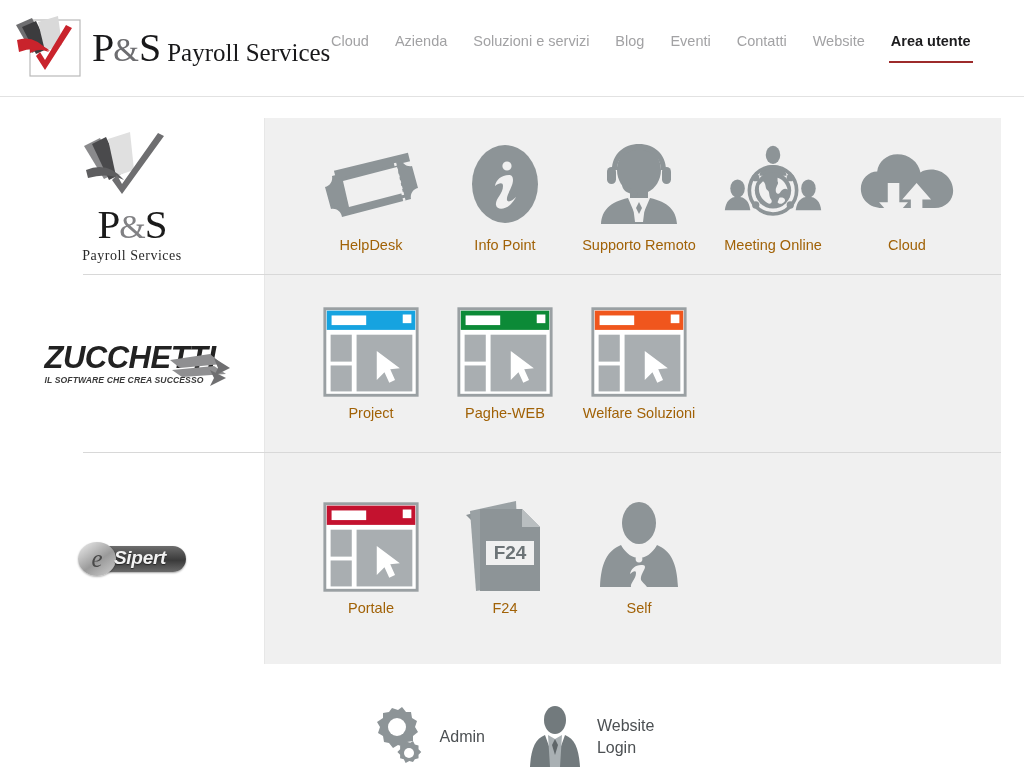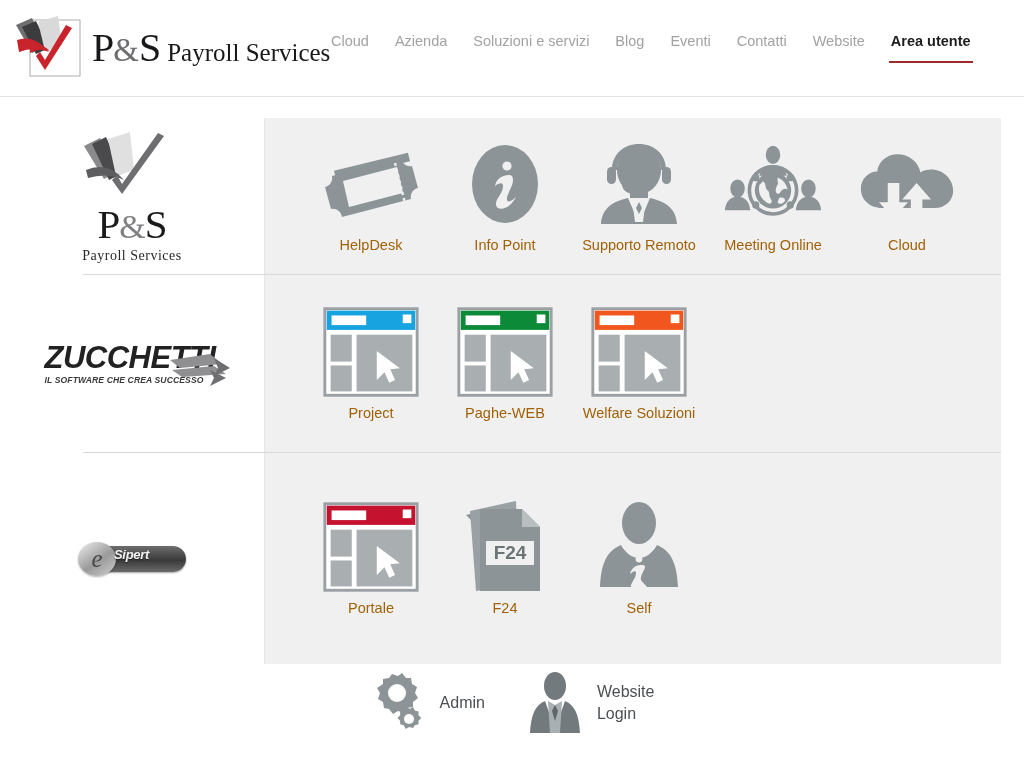--- a/index.html
+++ b/index.html
@@ -128,21 +128,21 @@
     width: 38px; height: 34px; border-radius: 50%;
     background: linear-gradient(145deg,#efefef 0%, #9a9a9a 55%, #cfcfcf 100%);
     box-shadow: 0 1px 2px rgba(0,0,0,.3);
     display: flex; align-items: center; justify-content: center;
     font-family: "Liberation Serif", serif;
     font-size: 25px; color: #4a4a4a; font-style: italic;
   }
   .esipert-word {
     position: absolute; left: 36px; top: 5px;
     font-family: "Liberation Sans", sans-serif;
-    font-weight: bold; font-style: italic; font-size: 13px;
+    font-weight: bold; font-style: italic; font-size: 19px;
     color: #f2f2f2; text-shadow: 0 1px 1px rgba(0,0,0,.5);
     letter-spacing: -.3px;
   }
 
   
   .icon-row {
     position: absolute; left: 264px; top: 0;
     width: 737px; height: 100%;
     display: flex; align-items: center;
     padding-left: 40px; gap: 0;
@@ -158,21 +158,21 @@
   }
   .icon-label {
     margin-top: 8px; font-size: 14.5px;
     color: #a16207; white-space: nowrap;
   }
 
   
   .footer-bar {
     position: absolute; left: 0; top: 575px;
     width: 1024px; height: 96px;
-    display: flex; align-items: flex-start; justify-content: center;
+    display: flex; align-items: flex-end; justify-content: center;
     gap: 42px;
   }
   .foot-item { display: flex; align-items: center; gap: 14px; cursor: pointer; }
   .foot-art { width: 56px; height: 62px; display: flex; align-items: center; justify-content: center; }
   .foot-label { font-size: 16px; color: #4c5053; line-height: 1.35; }
   .foot-label span { display: block; }
   svg { display: block; }
 </style>
 </head>
 <body>

